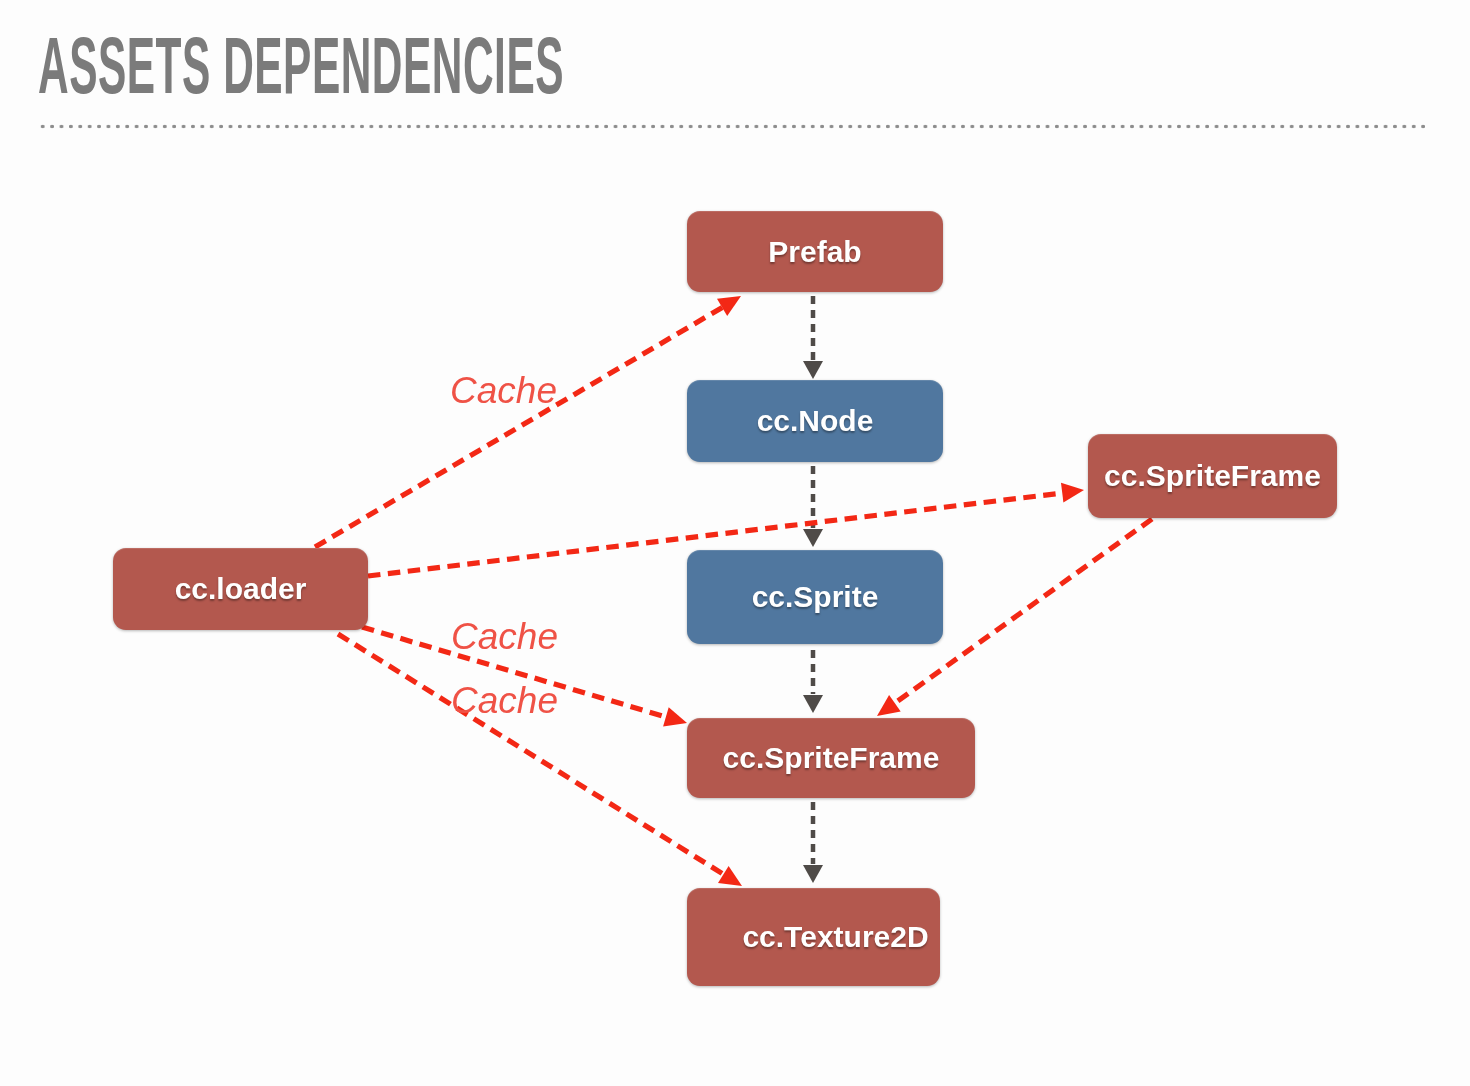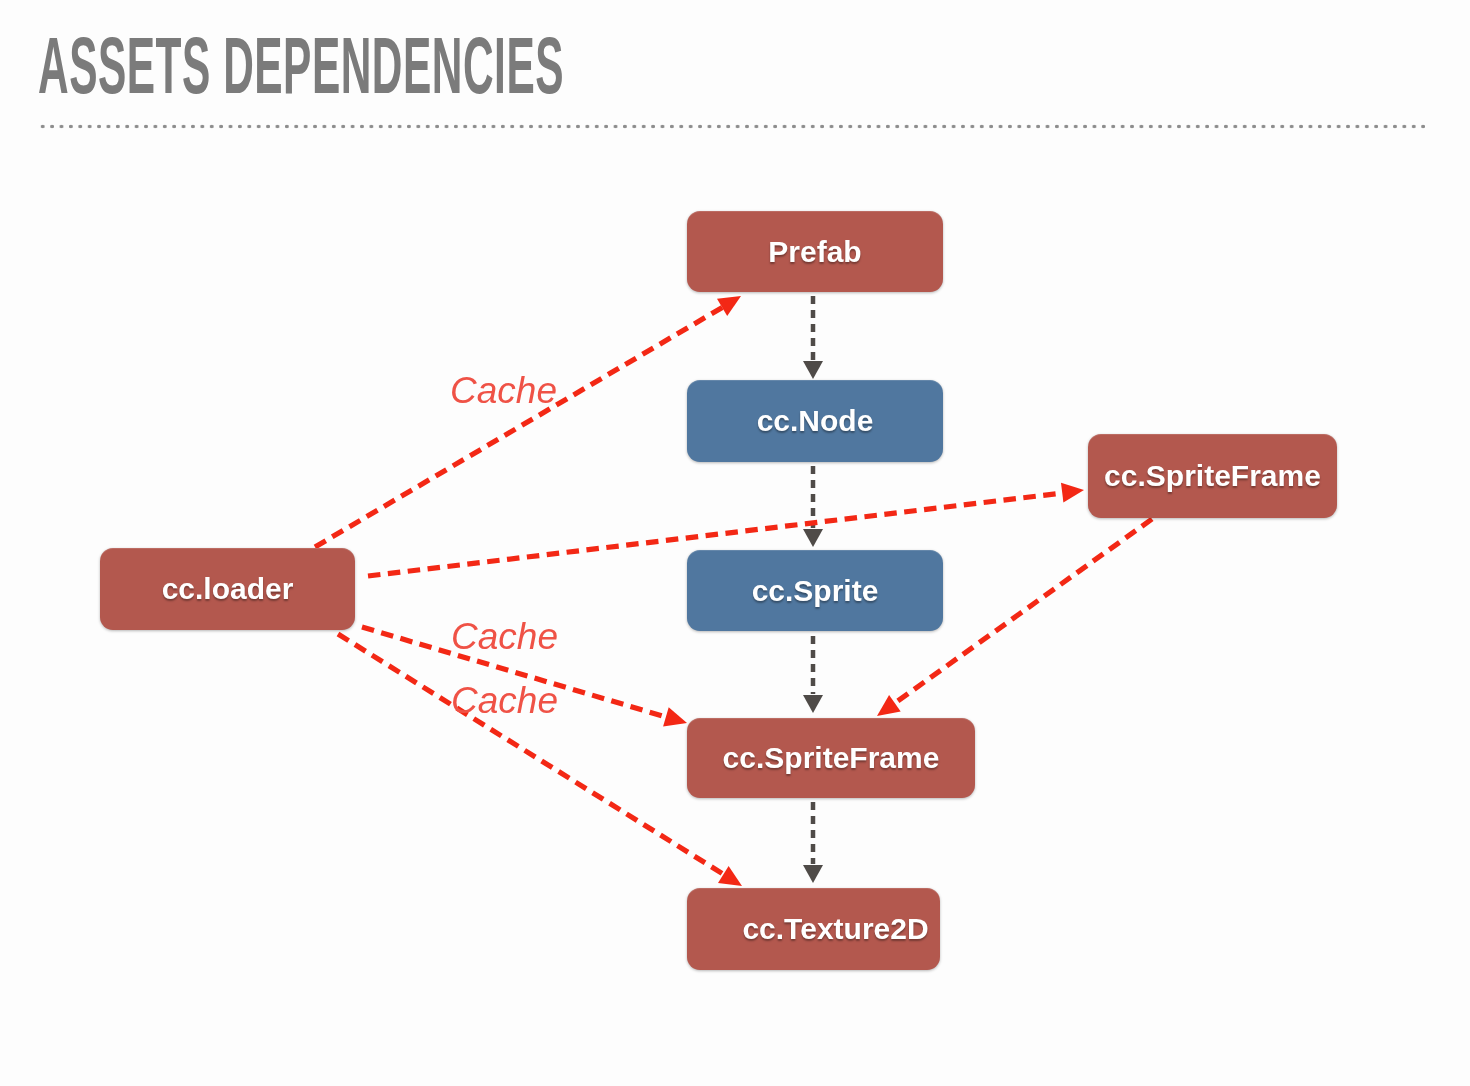--- a/index.html
+++ b/index.html
@@ -137,33 +137,33 @@
   </svg>
 
   <div class="node asset" style="left:687px; top:211px; width:256px; height:81px;">
     <span>Prefab</span>
   </div>
 
   <div class="node component" style="left:687px; top:380px; width:256px; height:82px;">
     <span>cc.Node</span>
   </div>
 
-  <div class="node component" style="left:687px; top:550px; width:256px; height:81px;">
+  <div class="node component" style="left:687px; top:550px; width:256px; height:94px;">
     <span>cc.Sprite</span>
   </div>
 
   <div class="node asset" style="left:687px; top:718px; width:288px; height:80px;">
     <span>cc.SpriteFrame</span>
   </div>
 
-  <div class="node asset" style="left:687px; top:888px; width:253px; height:82px;padding-left:44px;">
+  <div class="node asset" style="left:687px; top:888px; width:253px; height:98px;padding-left:44px;">
     <span>cc.Texture2D</span>
   </div>
 
-  <div class="node asset" style="left:100px; top:548px; width:255px; height:82px;">
+  <div class="node asset" style="left:113px; top:548px; width:255px; height:82px;">
     <span>cc.loader</span>
   </div>
 
   <div class="node asset" style="left:1088px; top:434px; width:249px; height:84px;">
     <span>cc.SpriteFrame</span>
   </div>
 
   <div class="cache-label" style="left:450px; top:372px;">Cache</div>
   <div class="cache-label" style="left:451px; top:618px;">Cache</div>
   <div class="cache-label" style="left:451px; top:682px;">Cache</div>

